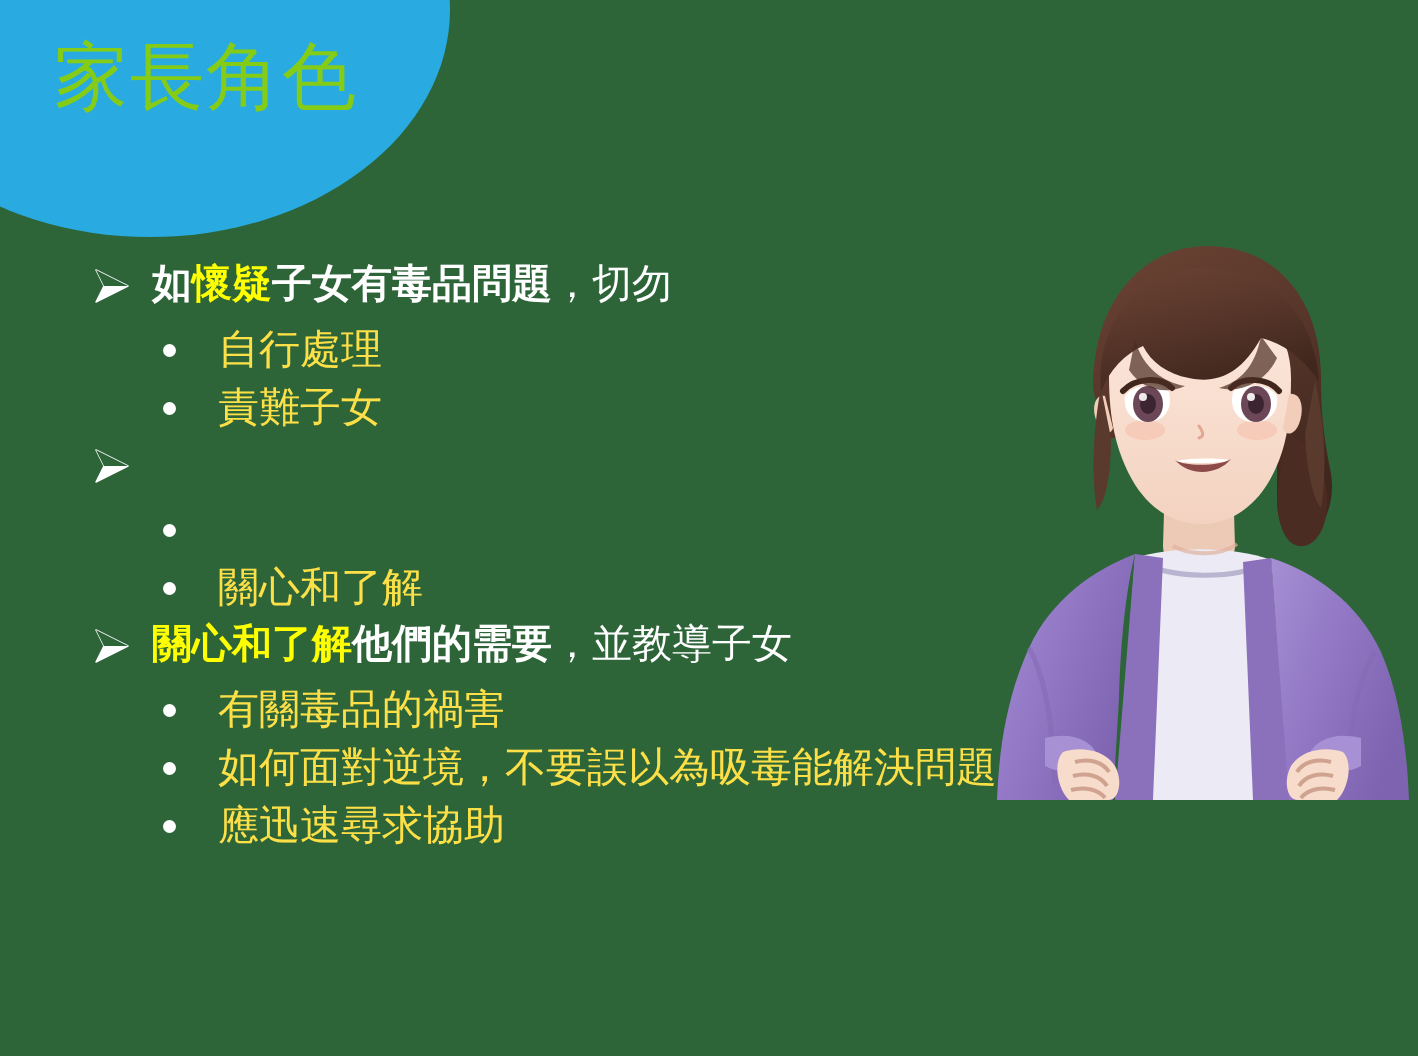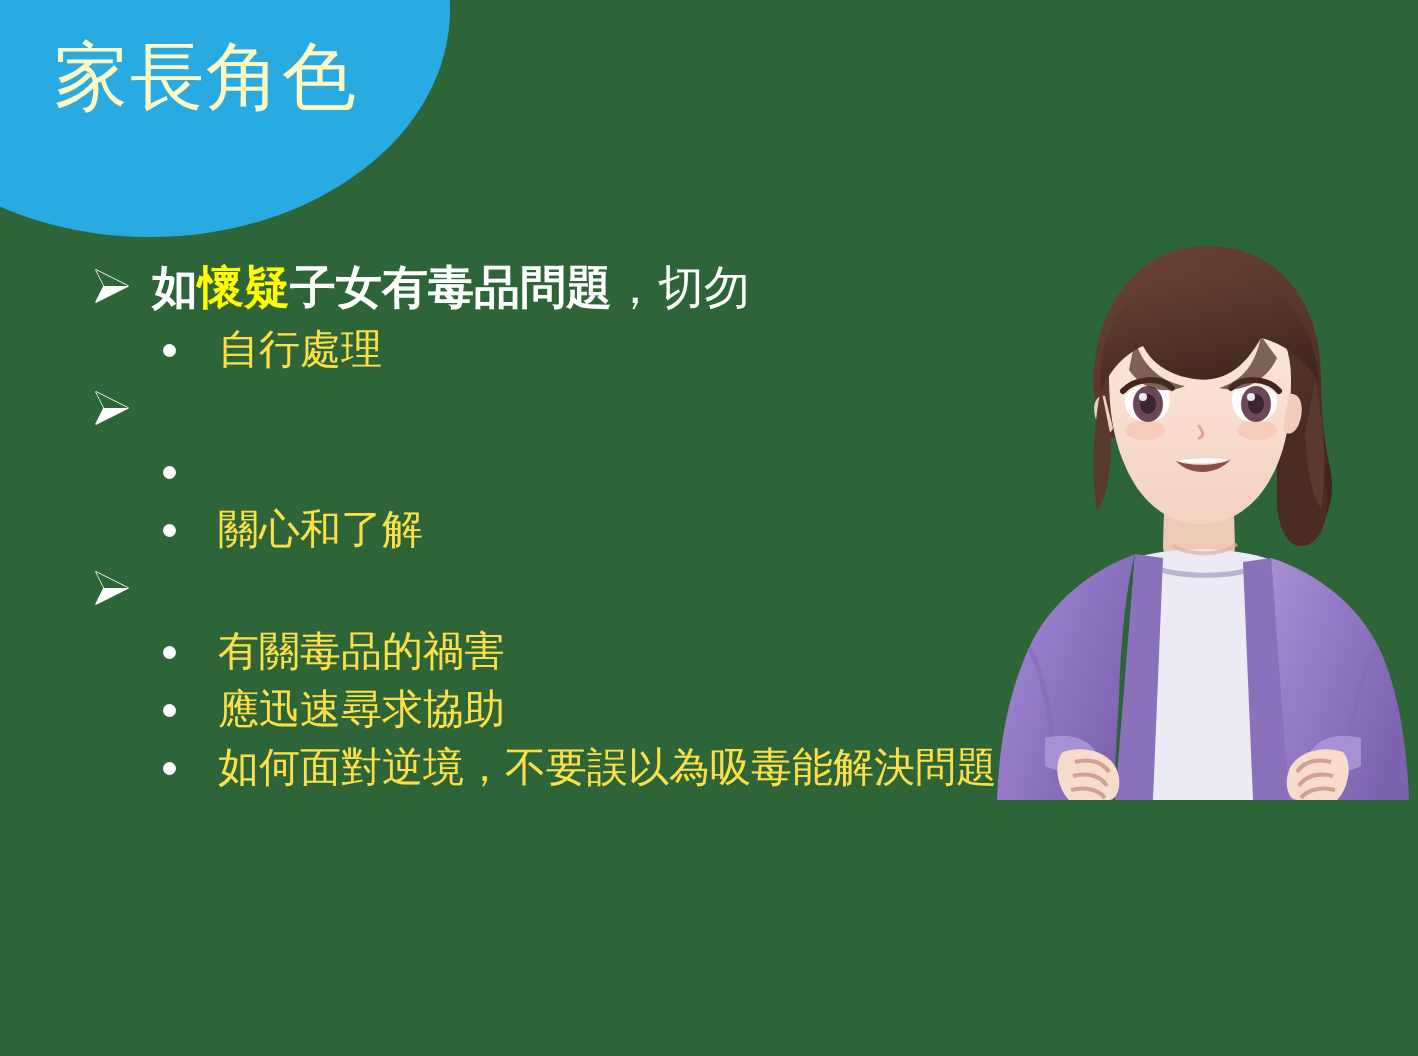--- a/index.html
+++ b/index.html
@@ -27,21 +27,21 @@
     height: 455px;
     background: #29abe2;
     border-radius: 50%;
     z-index: 2;
   }
   #title-text {
     position: absolute;
     left: 54px;
     top: 38px;
     z-index: 3;
-    color: #fef9c3;
+    color: #84cc16;
     font-size: 74px;
     font-weight: 400;
     letter-spacing: 2px;
     line-height: 1.05;
     white-space: nowrap;
   }
 
   
   #character {
     position: absolute;
@@ -75,21 +75,21 @@
     left: 90px;
     top: 6px;
     width: 44px;
     height: 44px;
     flex: none;
   }
   .arrow-bullet svg { display: block; width: 100%; height: 100%; }
   .lvl1-text {
     margin-left: 60px;
     color: #ffffff;
-    font-size: 46px;
+    font-size: 40px;
     line-height: 1.28;
     white-space: nowrap;
   }
   .lvl1-text .b { font-weight: 700; }
   .lvl1-text .y { font-weight: 700; color: #ffff00; }
   .lvl1-text .n { font-weight: 400; }
 
   .lvl2 {
     position: relative;
     display: flex;
@@ -229,20 +229,24 @@
           <path d="M6 6 L38 22 L6 38 L14 22 Z" fill="#ffffff" stroke="#ffffff" stroke-width="1.5" stroke-linejoin="round"></path>
           <path d="M6 6 L38 22 L14 22 Z" fill="#2d6539"></path>
         </svg>
       </span>
       <span class="lvl1-text"><span class="b">如</span><span class="y">懷疑</span><span class="b">子女有毒品問題</span><span class="n">，切勿</span></span>
     </div>
     <div class="lvl2">
       <span class="dot-bullet"></span>
       <span class="lvl2-text">自行處理</span>
     </div>
+    <div class="lvl2">
+      <span class="dot-bullet"></span>
+      <span class="lvl2-text">責難子女</span>
+    </div>
 
     <div class="lvl1">
       <span class="arrow-bullet">
         <svg viewBox="0 0 44 44" xmlns="http://www.w3.org/2000/svg">
           <path d="M6 6 L38 22 L6 38 L14 22 Z" fill="#ffffff" stroke="#ffffff" stroke-width="1.5" stroke-linejoin="round"></path>
           <path d="M6 6 L38 22 L14 22 Z" fill="#2d6539"></path>
         </svg>
       </span>
     </div>
     <div class="lvl2">
@@ -253,28 +257,29 @@
       <span class="lvl2-text">關心和了解</span>
     </div>
 
     <div class="lvl1">
       <span class="arrow-bullet">
         <svg viewBox="0 0 44 44" xmlns="http://www.w3.org/2000/svg">
           <path d="M6 6 L38 22 L6 38 L14 22 Z" fill="#ffffff" stroke="#ffffff" stroke-width="1.5" stroke-linejoin="round"></path>
           <path d="M6 6 L38 22 L14 22 Z" fill="#2d6539"></path>
         </svg>
       </span>
+      <span class="lvl1-text"><span class="y">關心和了解</span><span class="b">他們的需要</span><span class="n">，並教導子女</span></span>
     </div>
     <div class="lvl2">
       <span class="dot-bullet"></span>
       <span class="lvl2-text">有關毒品的禍害</span>
     </div>
     <div class="lvl2">
       <span class="dot-bullet"></span>
+      <span class="lvl2-text">如何面對逆境，不要誤以為吸毒能解決問題</span>
+    </div>
+    <div class="lvl2">
+      <span class="dot-bullet"></span>
       <span class="lvl2-text">應迅速尋求協助</span>
-    </div>
-    <div class="lvl2">
-      <span class="dot-bullet"></span>
-      <span class="lvl2-text">如何面對逆境，不要誤以為吸毒能解決問題</span>
     </div>
 
   </div>
 </div>
 
 </body></html>

